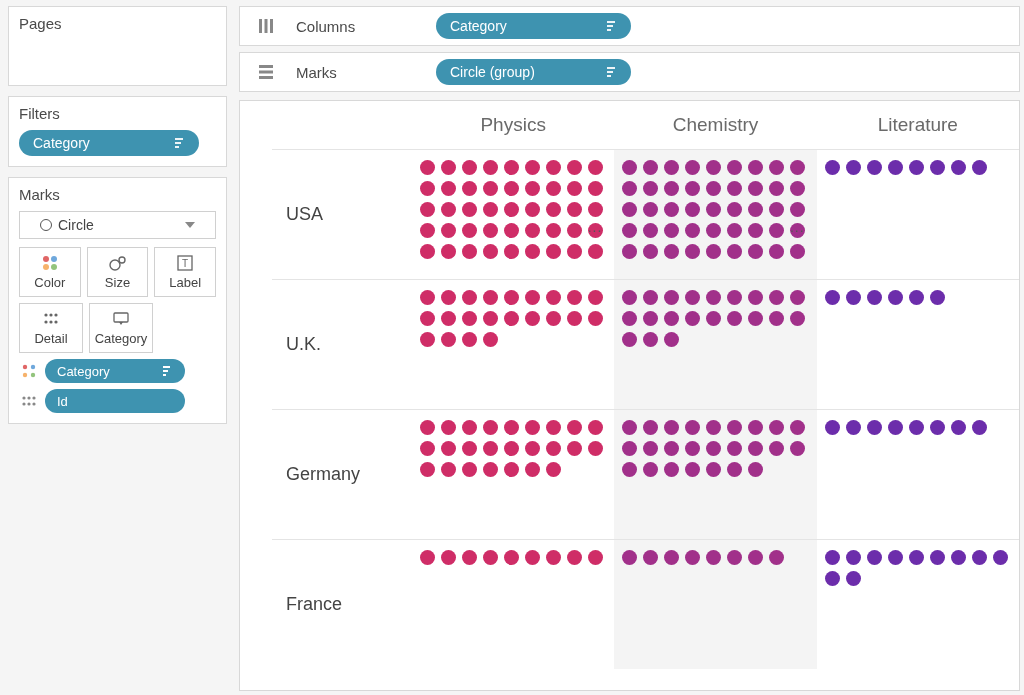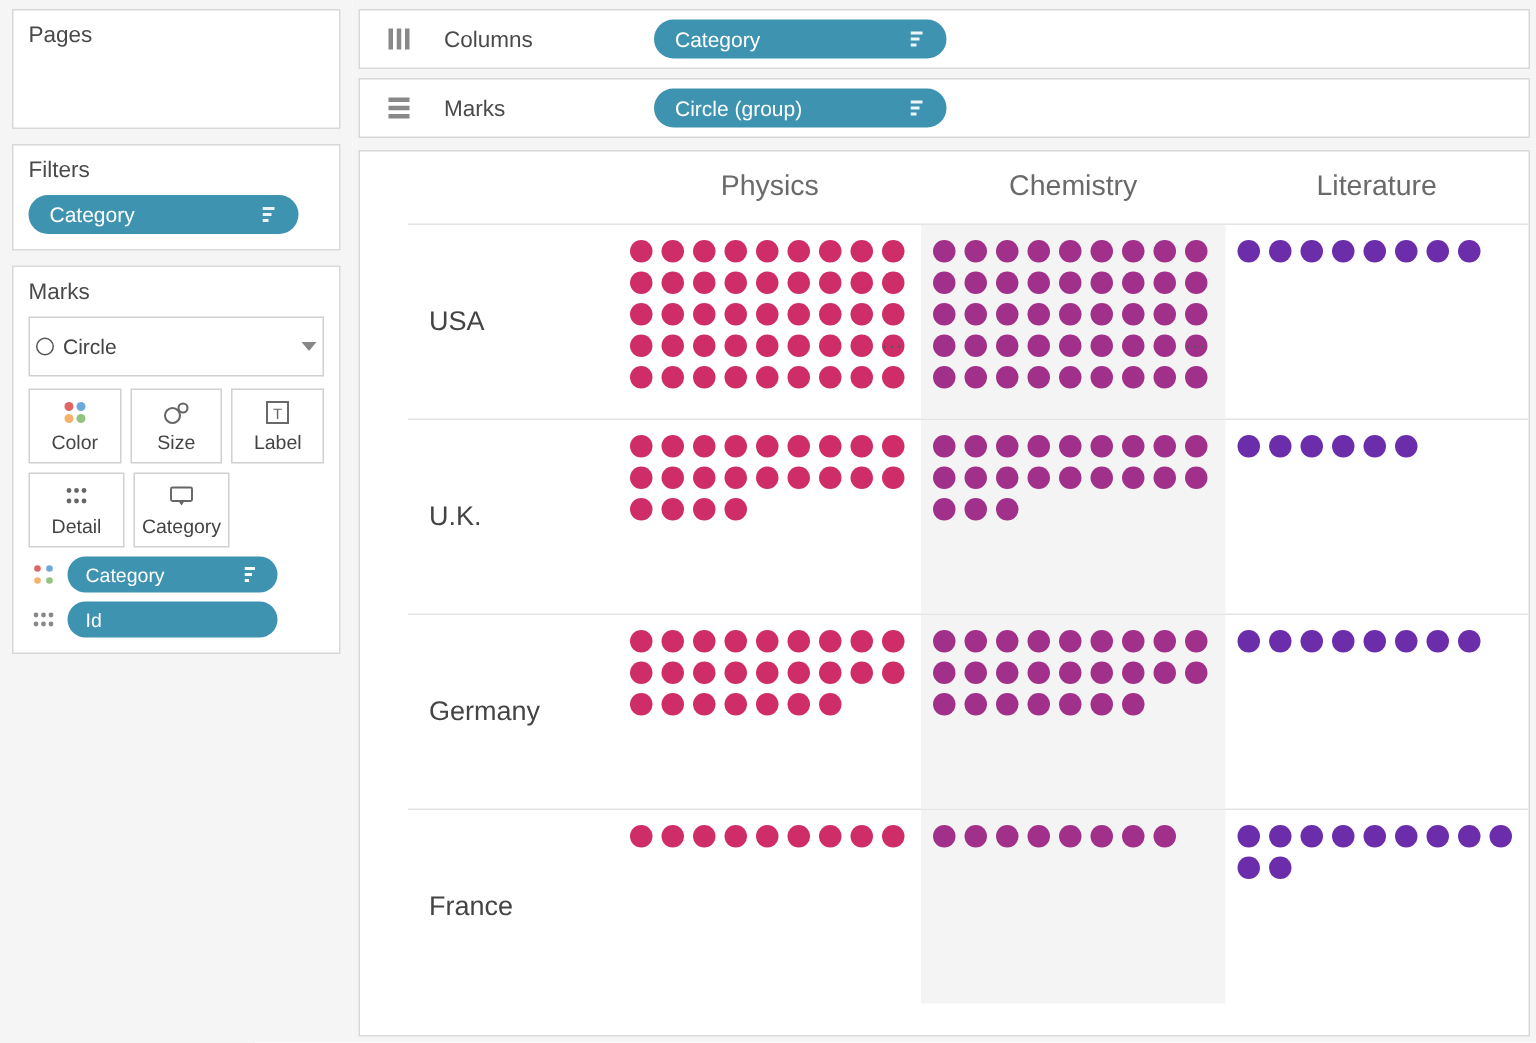--- a/index.html
+++ b/index.html
@@ -52,25 +52,25 @@
   .pill .pill-icon {
     font-size: 11px;
     opacity: .9;
   }
   .pill.wide { min-width: 180px; justify-content: space-between; }
   .pill.med { min-width: 195px; justify-content: space-between; }
 
   .marks-select {
     border: 1px solid #d0d0d0;
     width: 100%;
-    height: 40px;
+    height: 28px;
     display: flex;
     align-items: center;
     justify-content: space-between;
-    padding: 0 4px;
+    padding: 0 20px;
     font-size: 14px;
     color: #444;
     background: #fff;
     margin-bottom: 8px;
   }
   .marks-select .circle-ic {
     width: 12px; height: 12px; border: 1px solid #555; border-radius: 50%;
     display: inline-block; margin-right: 6px;
   }
   .marks-grid {

